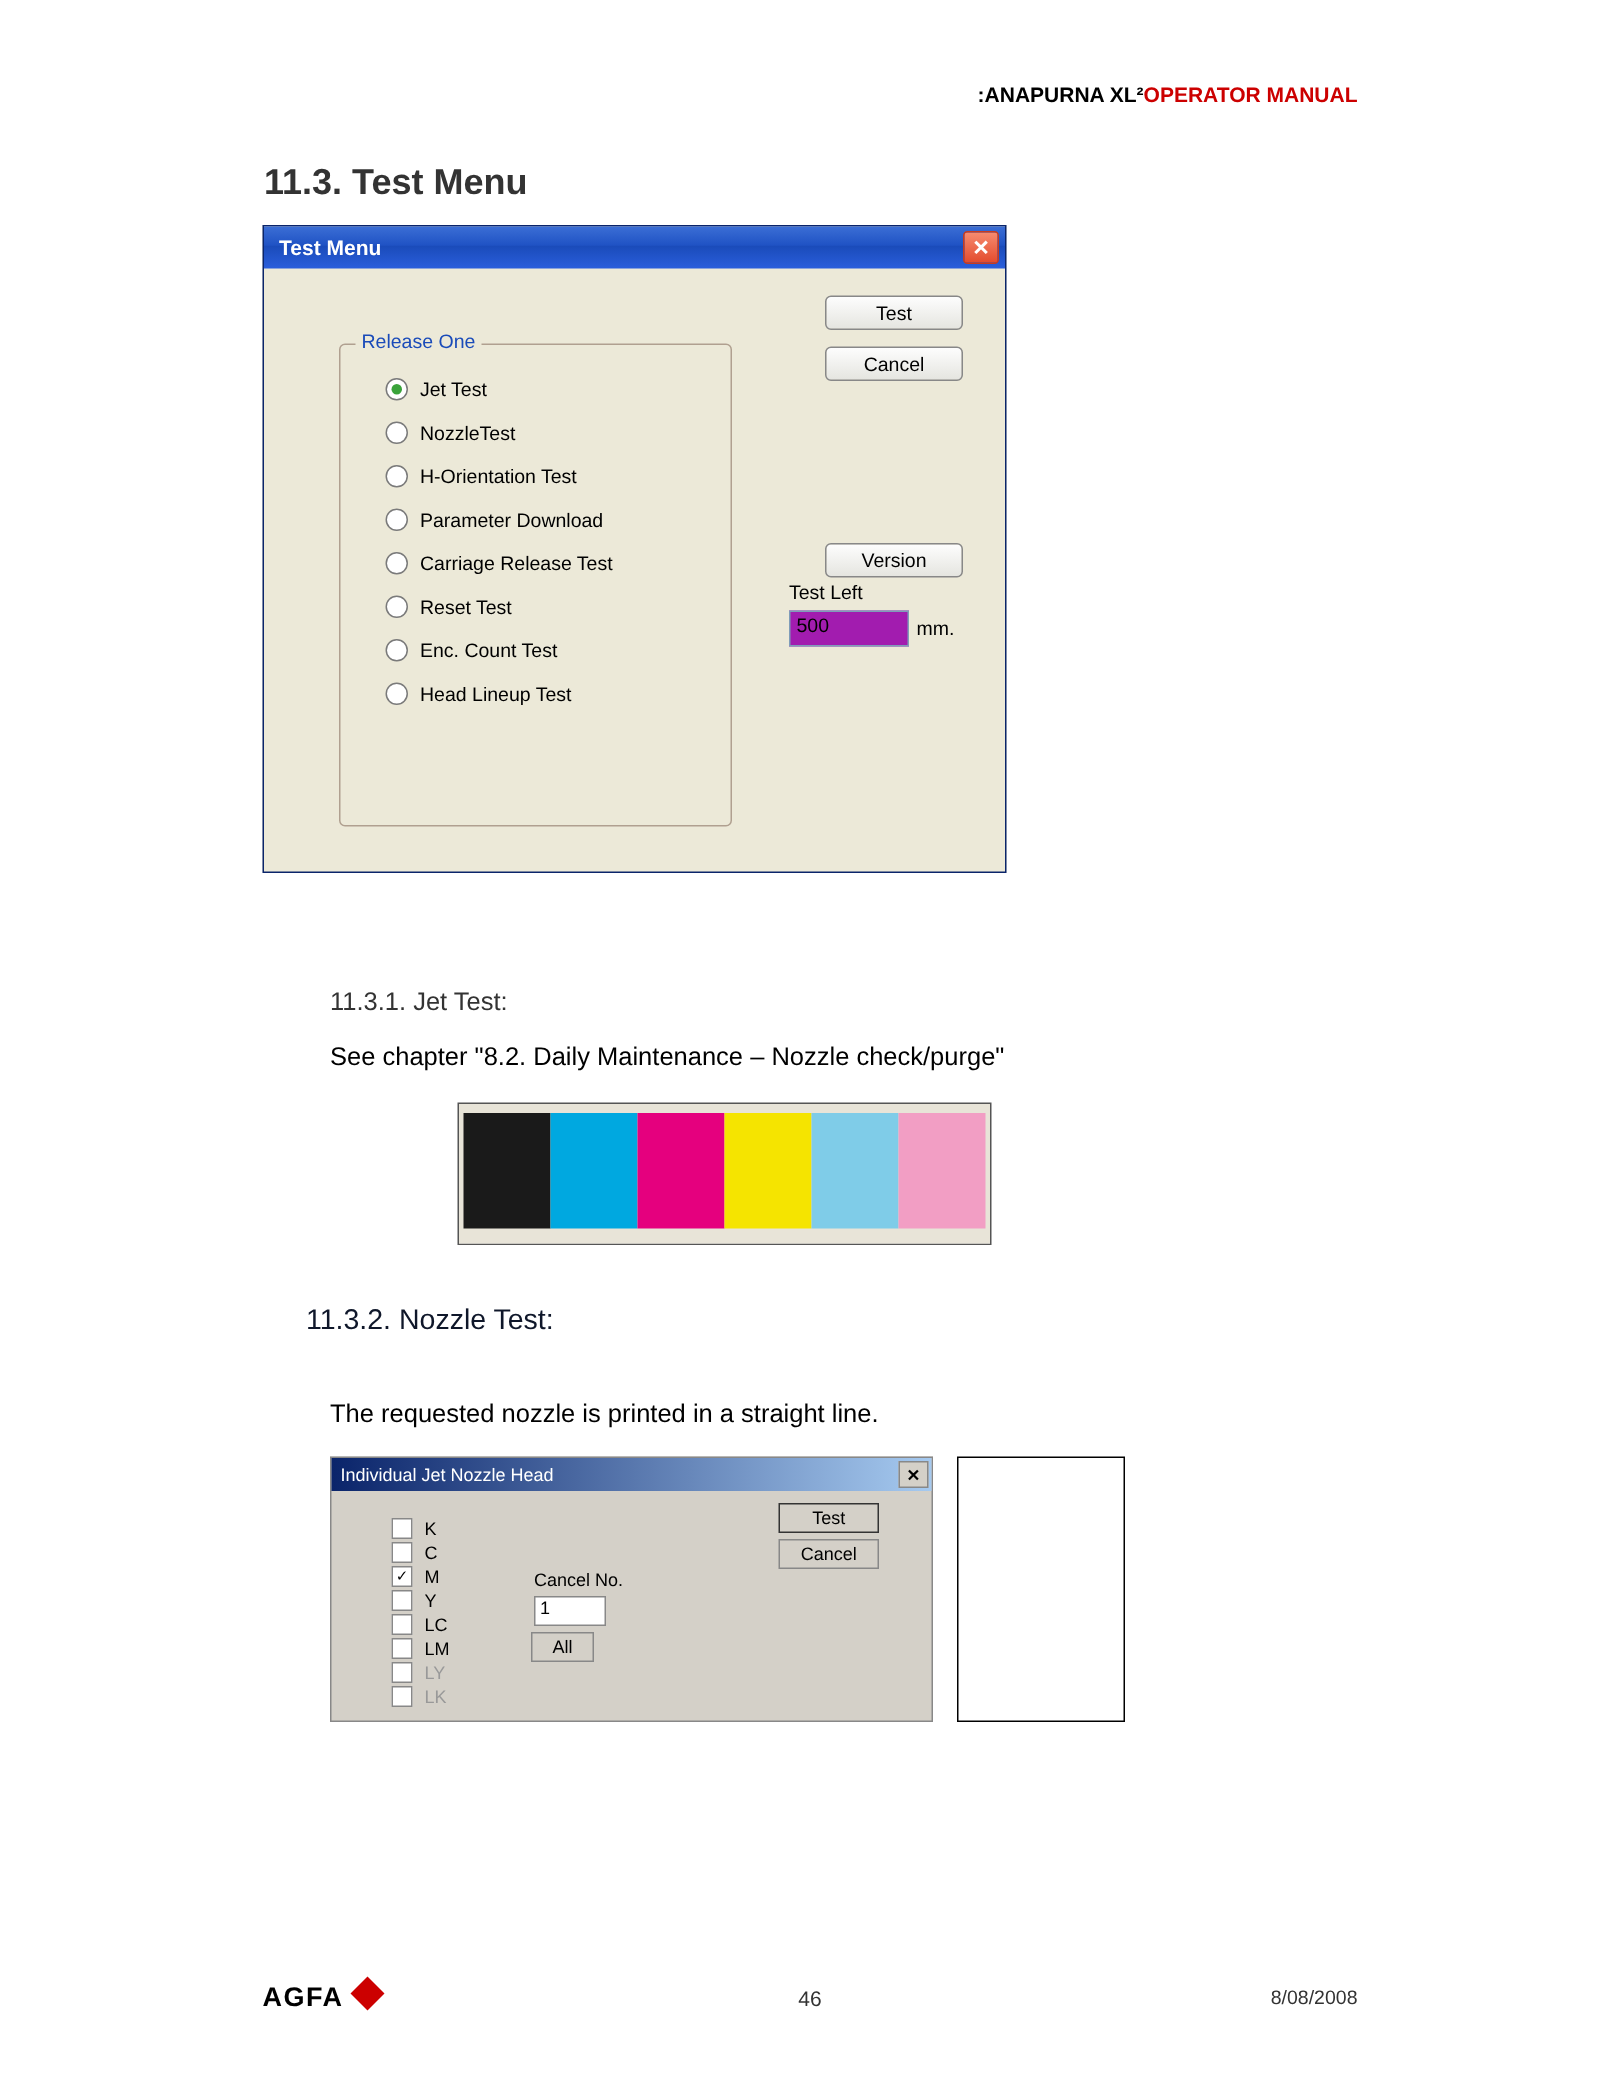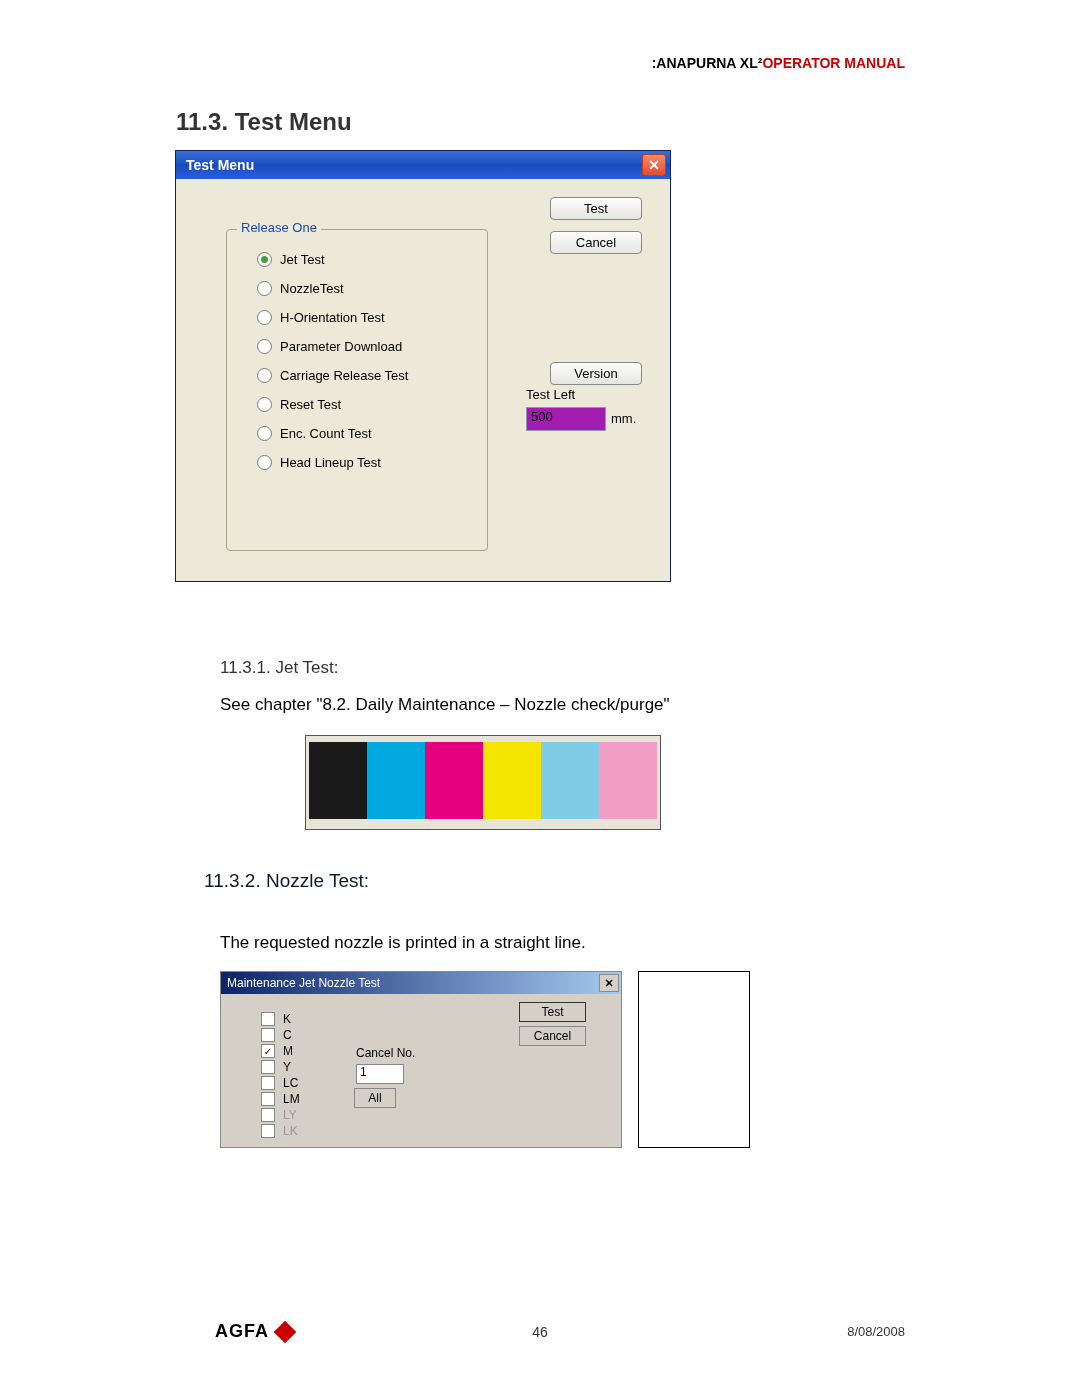--- a/index.html
+++ b/index.html
@@ -325,22 +325,20 @@
     justify-content: space-between;
     align-items: center;
     font-size: 14px;
   }
   .footer .logo {
     font-weight: bold;
     font-size: 18px;
     letter-spacing: 1px;
     color: #000;
     display: flex;
-    align-items: center;
-    margin-left: 40px;
   }
   .footer .diamond {
     width: 16px;
     height: 16px;
     background: #c00;
     transform: rotate(45deg);
     margin-left: 8px;
   }
   .footer .pagenum {
     position: absolute;
@@ -433,21 +431,21 @@
   </div>
 
   <div class="sub2-title">11.3.2. Nozzle Test:</div>
   <div class="sub2-text">
     <br>
     <span>The requested nozzle is printed in a straight line.</span>
   </div>
 
   <div class="dialog2">
     <div class="titlebar2">
-      <span>Maintenance Jet Nozzle Test</span>
+      <span>Individual Jet Nozzle Head</span>
       <div class="close2">
           <span>✕</span>
         </div>
     </div>
     <div class="dialog2-body">
       <div class="check-list">
         <div class="check-row">
             <span class="checkbox"></span>
             <span>K</span>
           </div>

